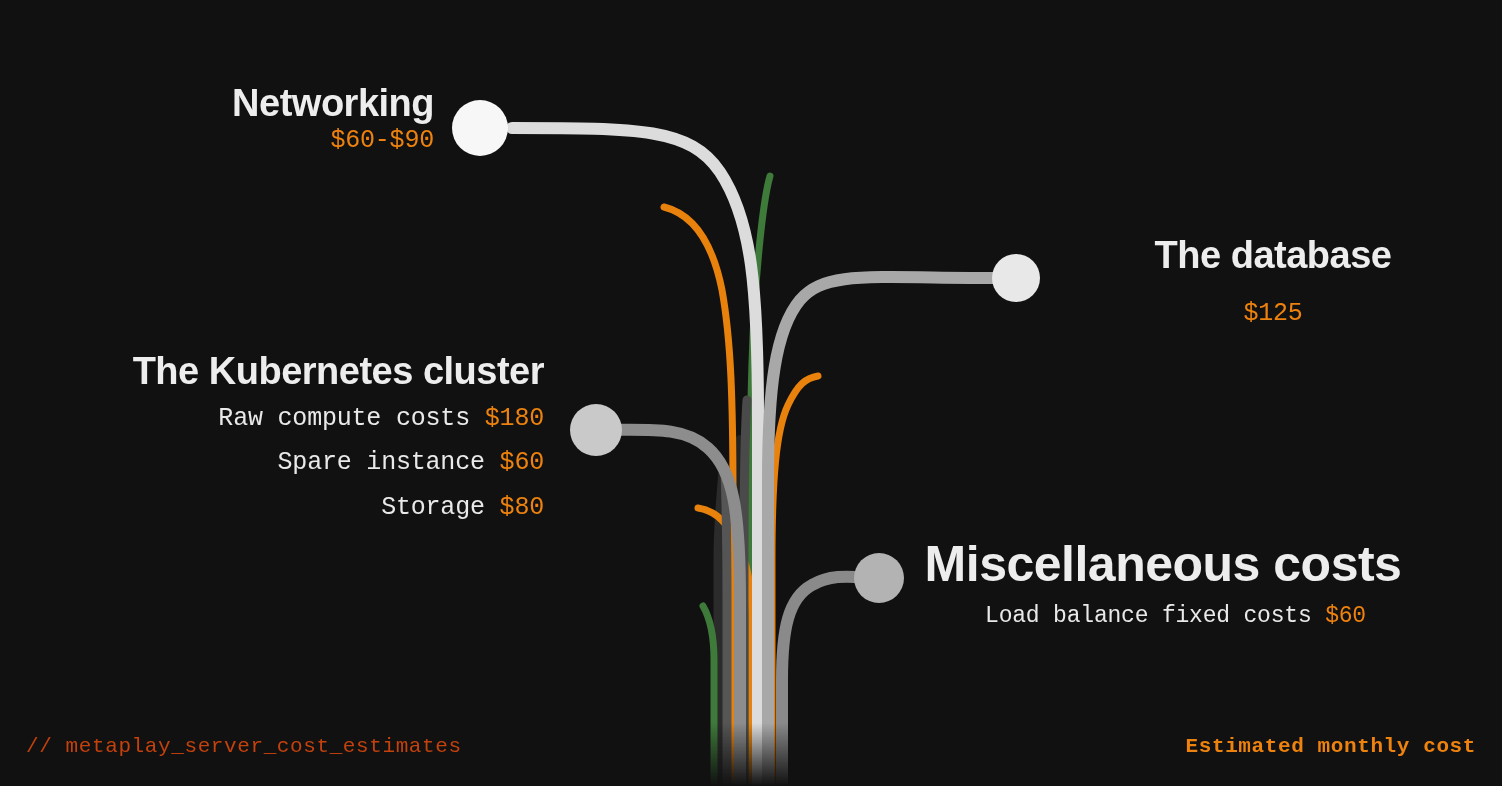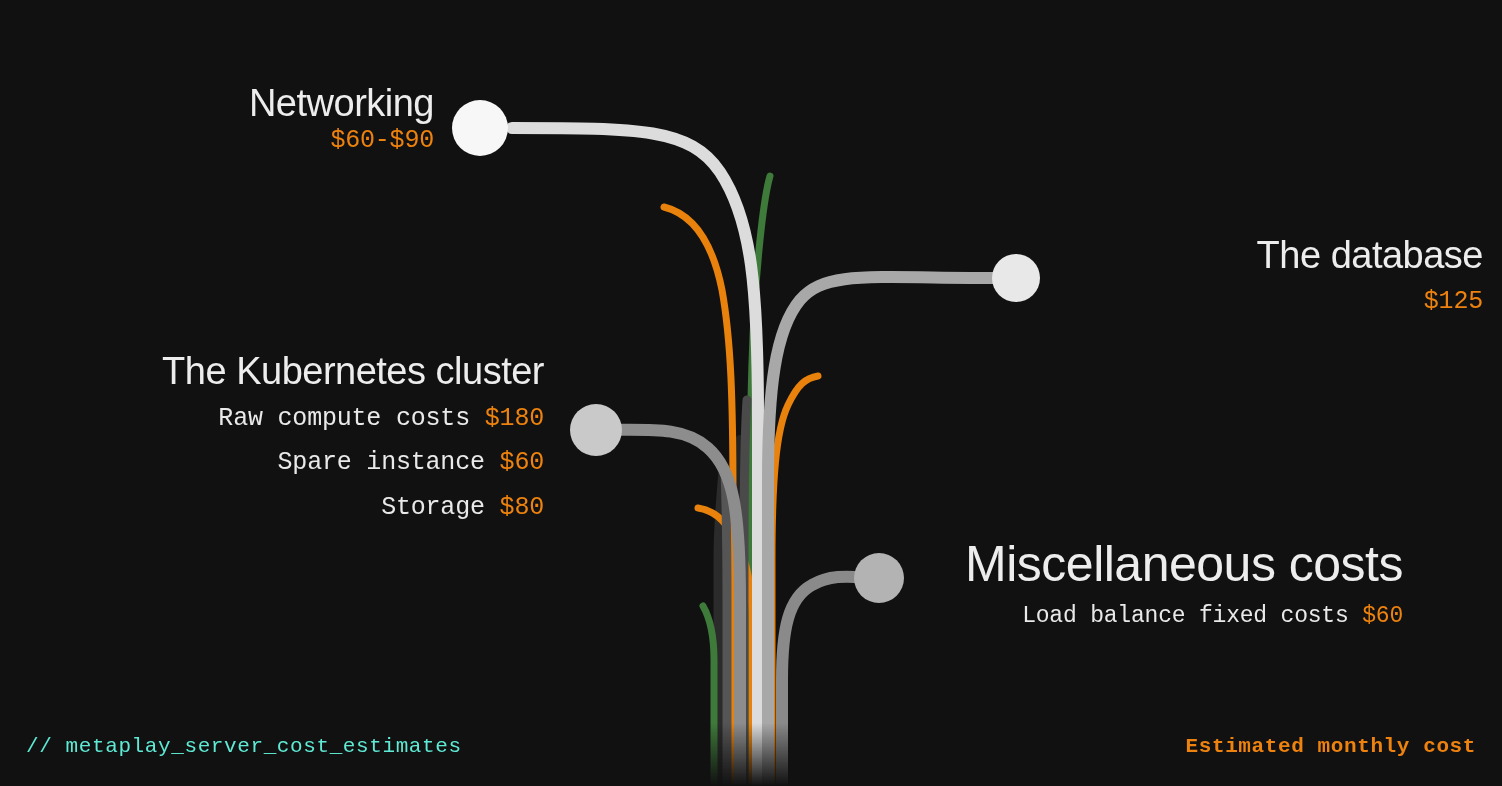--- a/index.html
+++ b/index.html
@@ -30,69 +30,69 @@
     display: block;
   }
 
   
   .node-label {
     position: absolute;
     color: #f2f2f2;
   }
   .node-title {
     font-family: "Liberation Sans", sans-serif;
-    font-weight: 400;
+    font-weight: 700;
     letter-spacing: -0.5px;
     line-height: 1.05;
     white-space: nowrap;
     color: #ededed;
   }
   .node-sub {
     font-family: "Liberation Mono", "DejaVu Sans Mono", monospace;
     font-weight: 400;
     color: #e9e9e9;
     white-space: nowrap;
     line-height: 1.38;
     letter-spacing: -0.2px;
   }
   .amount {
     color: #ee820e;
   }
 
   
   .align-right { text-align: right; }
-  .align-left  { text-align: right; }
+  .align-left  { text-align: center; }
 
   
   #node-networking      { left: 42px;  top: 84px;  width: 392px; }
   #node-networking .node-title { font-size: 38px; }
   #node-networking .node-sub   { font-size: 25px; }
 
   #node-database        { left: 1063px; top: 236px; width: 420px; }
   #node-database .node-title { font-size: 38px; }
-  #node-database .node-sub   { font-size: 25px; margin-top: 9px; }
+  #node-database .node-sub   { font-size: 25px; margin-top: 21px; }
 
   #node-kubernetes      { left: 24px;  top: 352px; width: 520px; }
   #node-kubernetes .node-title { font-size: 38px; }
   #node-kubernetes .node-sub   { font-size: 25px; margin-top: 10px; }
 
   #node-misc            { left: 923px; top: 538px; width: 480px; }
   #node-misc .node-title { font-size: 50px; }
   #node-misc .node-sub   { font-size: 23px; margin-top: 10px; margin-left: 25px; }
 
   
   .footer {
     position: absolute;
     bottom: 28px;
     font-family: "Liberation Mono", "DejaVu Sans Mono", monospace;
     font-size: 21px;
     letter-spacing: 0.6px;
     white-space: nowrap;
   }
-  #footer-left  { left: 26px;  color: #5eead4; }
+  #footer-left  { left: 26px;  color: #c2410c; }
   #footer-right { right: 26px; color: #ee820e; font-weight: 700; padding-left: 43px; }
 </style>
 </head>
 <body>
 
 <div id="canvas">
 
   <svg id="diagram" viewBox="0 0 1502 786">
     <defs>
 

